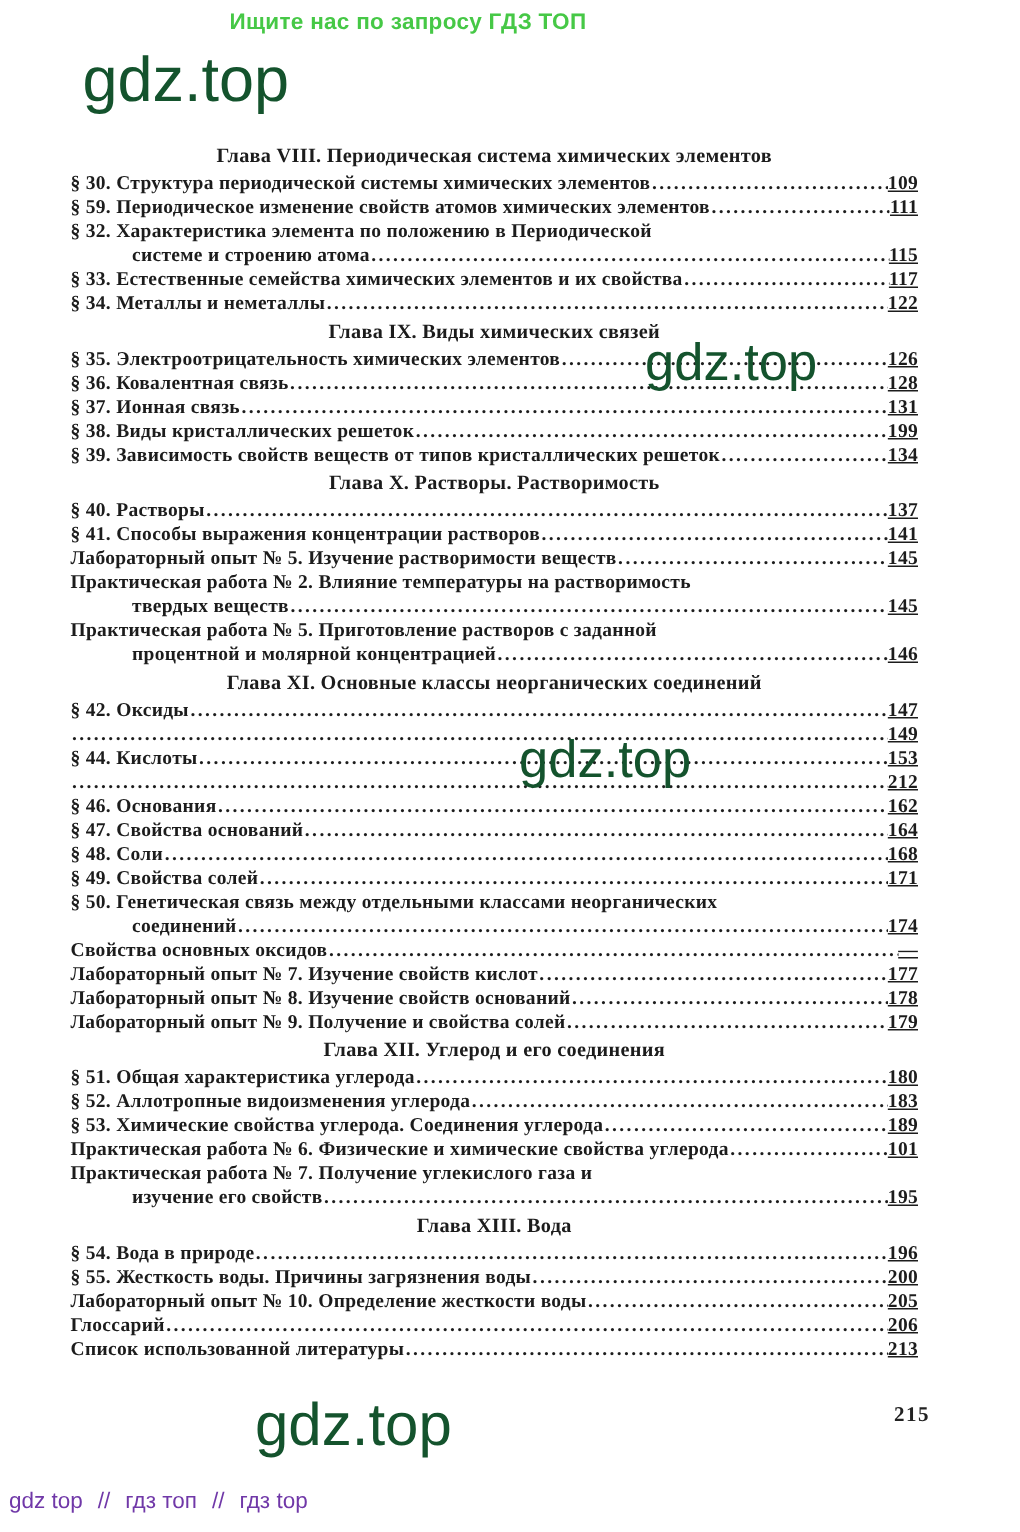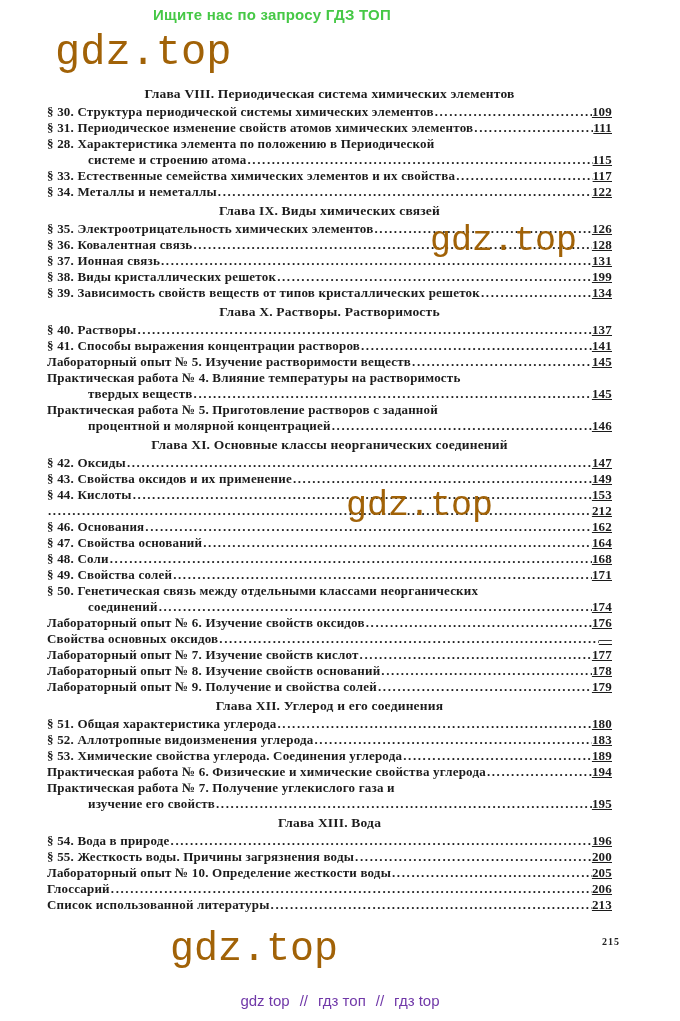--- a/index.html
+++ b/index.html
@@ -9,30 +9,30 @@
     font-family:"Liberation Serif","DejaVu Serif",serif;
     color:#1c1c1c;
   }
   .promo{
     position:absolute;top:6px;left:0;width:544px;text-align:center;
     font-family:"Liberation Sans","DejaVu Sans",sans-serif;
     font-size:15px;font-weight:bold;color:var(--green,#46c846);
     letter-spacing:.2px;
   }
   .wm{
-    position:absolute;z-index:3;color:#a16207;
-    font-family:Liberation Mono, monospace;
+    position:absolute;z-index:3;color:#14532d;
+    font-family:Liberation Sans, sans-serif;
     font-weight:400;line-height:1;white-space:nowrap;
   }
   .wm-top{left:55px;top:32px;font-size:42px;}
   .wm-mid1{left:430px;top:224px;font-size:35px;}
   .wm-mid2{left:346px;top:489px;font-size:35px;}
   .wm-bottom{left:170px;top:930px;font-size:40px;}
   #toc{
-    position:absolute;left:47px;top:86px;width:565px;z-index:1;
+    position:absolute;left:47px;top:96px;width:565px;z-index:1;
   }
   .chapter-title{
     text-align:center;font-weight:bold;font-size:13.5px;line-height:16px;
     margin-top:3px;margin-bottom:2px;letter-spacing:.2px;
   }
   .chapter-title:first-child{margin-top:0;}
   .row{
     display:flex;align-items:baseline;
     font-weight:bold;font-size:13px;line-height:16px;letter-spacing:.2px;
   }
@@ -42,24 +42,24 @@
     flex:1 1 auto;overflow:hidden;white-space:nowrap;
     padding:0 1px;min-width:8px;
   }
   .lead::after{
     content:"........................................................................................................................................................................";
     letter-spacing:1.6px;font-weight:bold;font-size:13px;
   }
   .pg{white-space:nowrap;text-decoration:underline;}
   .pageno{
     position:absolute;top:936px;right:60px;
-    font-size:10px;font-weight:bold;letter-spacing:1px;color:#222;
+    font-size:14px;font-weight:bold;letter-spacing:1px;color:#222;
   }
   .footer{
-    position:absolute;left:0;top:992px;width:680px;text-align:center;
+    position:absolute;left:0;top:992px;width:680px;text-align:left;
     font-family:"Liberation Sans","DejaVu Sans",sans-serif;
     font-size:15px;color:var(--purple,#7038a8);
   }
   .flink{margin:0 6px;cursor:pointer;}
   .sep{margin:0 4px;}
 </style>
 </head>
 <body>
 
 <div class="promo">Ищите нас по запросу ГДЗ ТОП</div>
@@ -70,26 +70,26 @@
 <div class="wm wm-bottom">gdz.top</div>
 
 <main id="toc">
     <div class="chapter-title">Глава VIII. Периодическая система химических элементов</div>
     <div class="row">
       <span class="t">§ 30. Структура периодической системы химических элементов</span>
       <span class="lead"></span>
       <span class="pg">109</span>
     </div>
     <div class="row">
-      <span class="t">§ 31. Периодическое изменение свойств атомов химических элементов</span>
+      <span class="t">§ 59. Периодическое изменение свойств атомов химических элементов</span>
       <span class="lead"></span>
       <span class="pg">111</span>
     </div>
     <div class="row">
-      <span class="t">§ 28. Характеристика элемента по положению в Периодической</span>
+      <span class="t">§ 32. Характеристика элемента по положению в Периодической</span>
     </div>
     <div class="row indent">
       <span class="t">системе и строению атома</span>
       <span class="lead"></span>
       <span class="pg">115</span>
     </div>
     <div class="row">
       <span class="t">§ 33. Естественные семейства химических элементов и их свойства</span>
       <span class="lead"></span>
       <span class="pg">117</span>
@@ -135,21 +135,21 @@
       <span class="t">§ 41. Способы выражения концентрации растворов</span>
       <span class="lead"></span>
       <span class="pg">141</span>
     </div>
     <div class="row">
       <span class="t">Лабораторный опыт № 5. Изучение растворимости веществ</span>
       <span class="lead"></span>
       <span class="pg">145</span>
     </div>
     <div class="row">
-      <span class="t">Практическая работа № 4. Влияние температуры на растворимость</span>
+      <span class="t">Практическая работа № 2. Влияние температуры на растворимость</span>
     </div>
     <div class="row indent">
       <span class="t">твердых веществ</span>
       <span class="lead"></span>
       <span class="pg">145</span>
     </div>
     <div class="row">
       <span class="t">Практическая работа № 5. Приготовление растворов с заданной</span>
     </div>
     <div class="row indent">
@@ -157,21 +157,20 @@
       <span class="lead"></span>
       <span class="pg">146</span>
     </div>
     <div class="chapter-title">Глава XI. Основные классы неорганических соединений</div>
     <div class="row">
       <span class="t">§ 42. Оксиды</span>
       <span class="lead"></span>
       <span class="pg">147</span>
     </div>
     <div class="row">
-      <span class="t">§ 43. Свойства оксидов и их применение</span>
       <span class="lead"></span>
       <span class="pg">149</span>
     </div>
     <div class="row">
       <span class="t">§ 44. Кислоты</span>
       <span class="lead"></span>
       <span class="pg">153</span>
     </div>
     <div class="row">
       <span class="lead"></span>
@@ -199,25 +198,20 @@
     </div>
     <div class="row">
       <span class="t">§ 50. Генетическая связь между отдельными классами неорганических</span>
     </div>
     <div class="row indent">
       <span class="t">соединений</span>
       <span class="lead"></span>
       <span class="pg">174</span>
     </div>
     <div class="row">
-      <span class="t">Лабораторный опыт № 6. Изучение свойств оксидов</span>
-      <span class="lead"></span>
-      <span class="pg">176</span>
-    </div>
-    <div class="row">
       <span class="t">Свойства основных оксидов</span>
       <span class="lead"></span>
       <span class="pg">—</span>
     </div>
     <div class="row">
       <span class="t">Лабораторный опыт № 7. Изучение свойств кислот</span>
       <span class="lead"></span>
       <span class="pg">177</span>
     </div>
     <div class="row">
@@ -242,21 +236,21 @@
       <span class="pg">183</span>
     </div>
     <div class="row">
       <span class="t">§ 53. Химические свойства углерода. Соединения углерода</span>
       <span class="lead"></span>
       <span class="pg">189</span>
     </div>
     <div class="row">
       <span class="t">Практическая работа № 6. Физические и химические свойства углерода</span>
       <span class="lead"></span>
-      <span class="pg">194</span>
+      <span class="pg">101</span>
     </div>
     <div class="row">
       <span class="t">Практическая работа № 7. Получение углекислого газа и</span>
     </div>
     <div class="row indent">
       <span class="t">изучение его свойств</span>
       <span class="lead"></span>
       <span class="pg">195</span>
     </div>
     <div class="chapter-title">Глава XIII. Вода</div>

